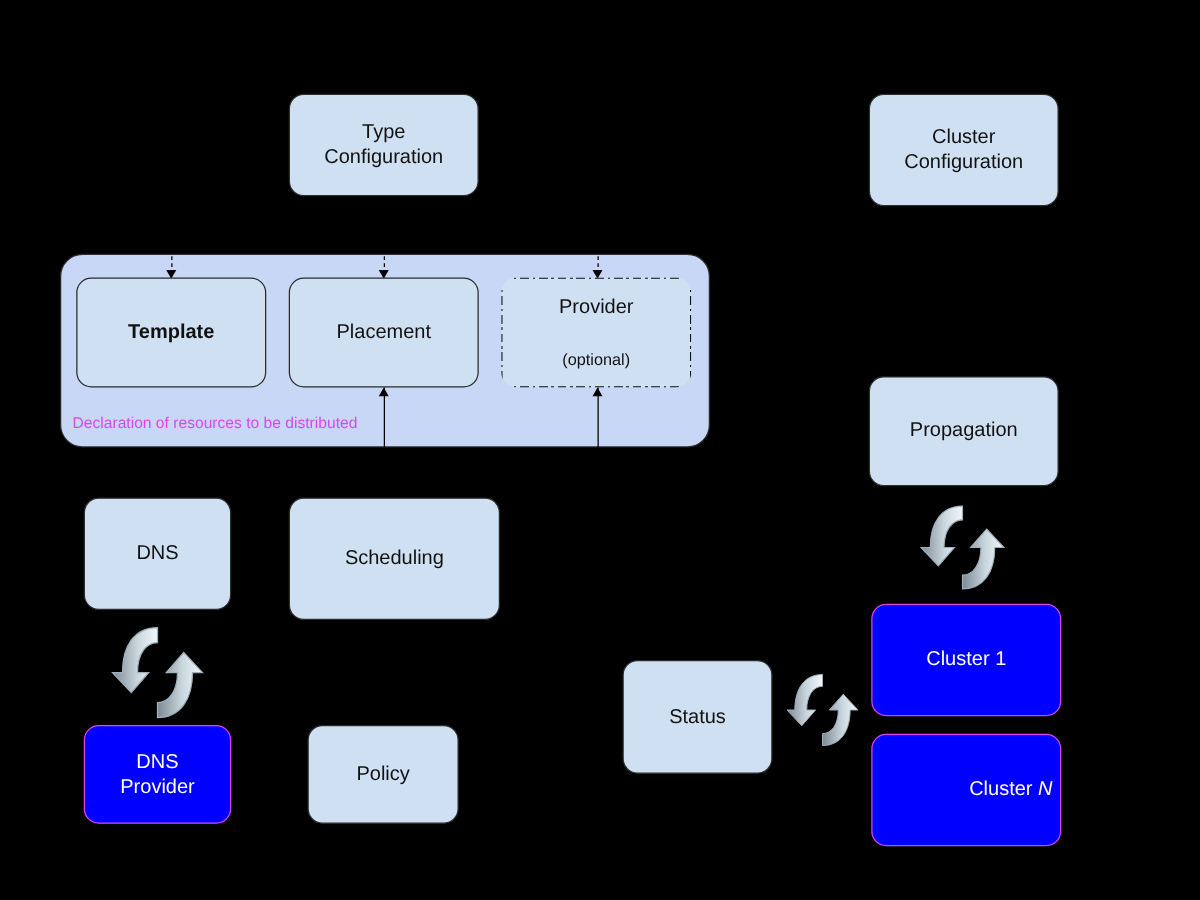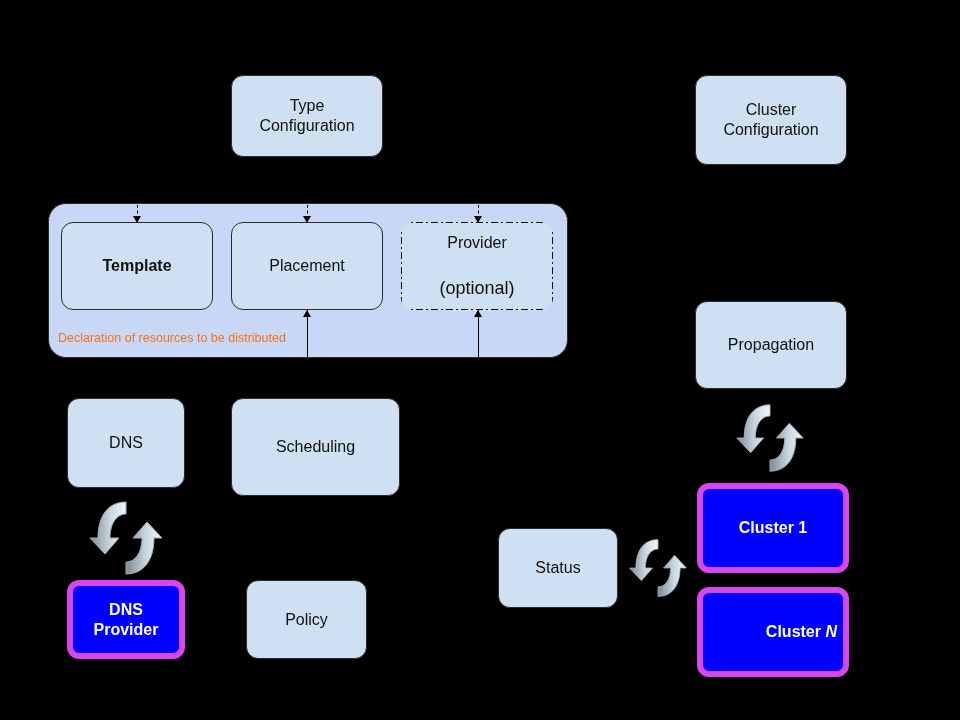--- a/index.html
+++ b/index.html
@@ -27,21 +27,21 @@
     text-align: center;
     border-radius: 12px;
     font-size: 16px;
     line-height: 1.25;
     color: #111111;
     background: #cfe0f2;
     border: 1px solid #2b2b2b;
     padding: 4px 6px;
   }
   .node .lbl { display: block; }
-  .node .sub { display: block; font-size: 18px; margin-top: 24px; }
+  .node .sub { display: block; font-size: 13px; margin-top: 24px; }
 
   .node.dashdot {
     border: 1px dashed #1a1a1a;
     border-style: dashed;
   }
   
   .node.dashdot {
     border: none;
     background-image:
       repeating-linear-gradient(to right,  #111 0 7px, transparent 7px 10px, #111 10px 12px, transparent 12px 15px),
@@ -50,37 +50,37 @@
       repeating-linear-gradient(to bottom, #111 0 7px, transparent 7px 10px, #111 10px 12px, transparent 12px 15px);
     background-size: 100% 1px, 100% 1px, 1px 100%, 1px 100%;
     background-position: 0 0, 0 100%, 0 0, 100% 0;
     background-repeat: no-repeat;
     background-color: #cfe0f2;
   }
 
   .node.cluster {
     background: #0000ff;
     color: #ffffff;
-    font-weight: bold;
-    border: 6px solid #d946ef;
+    font-weight: normal;
+    border: 1px solid #d946ef;
   }
   .node.cluster .ital { font-style: italic; }
 
   
   .panel {
     position: absolute;
     box-sizing: border-box;
     background: #c7d7f5;
     border-radius: 18px;
     border: 1px solid #2b2b2b;
   }
   .panel-caption {
     position: absolute;
     font-size: 12.5px;
-    color: #f97316;
+    color: #d946ef;
     white-space: nowrap;
   }
 
   
   .vline {
     position: absolute;
     width: 0;
     border-left: 1.4px solid #000000;
   }
   .vline.dash {
@@ -178,21 +178,21 @@
     <span>
       <span class="lbl">DNS</span>
       <span class="lbl">Provider</span>
     </span>
   </div>
 
   <div class="node" style="left:246px; top:580px; width:121px; height:79px;text-align:center;">
     <span class="lbl">Policy</span>
   </div>
 
-  <div class="node" style="left:498px; top:528px; width:120px; height:80px;">
+  <div class="node" style="left:498px; top:528px; width:120px; height:91px;">
     <span class="lbl">Status</span>
   </div>
 
   <div class="sync horiz" style="left:628px; top:527px; width:60px; height:82px;">
     <svg viewBox="0 0 76 84" width="60" height="82" aria-hidden="true">
       <defs>
         <linearGradient id="gsync2" x1="0" y1="0" x2="1" y2="0">
           <stop offset="0%" stop-color="#7e8a93"></stop>
           <stop offset="55%" stop-color="#c9d6de"></stop>
           <stop offset="100%" stop-color="#f2f7fb"></stop>

